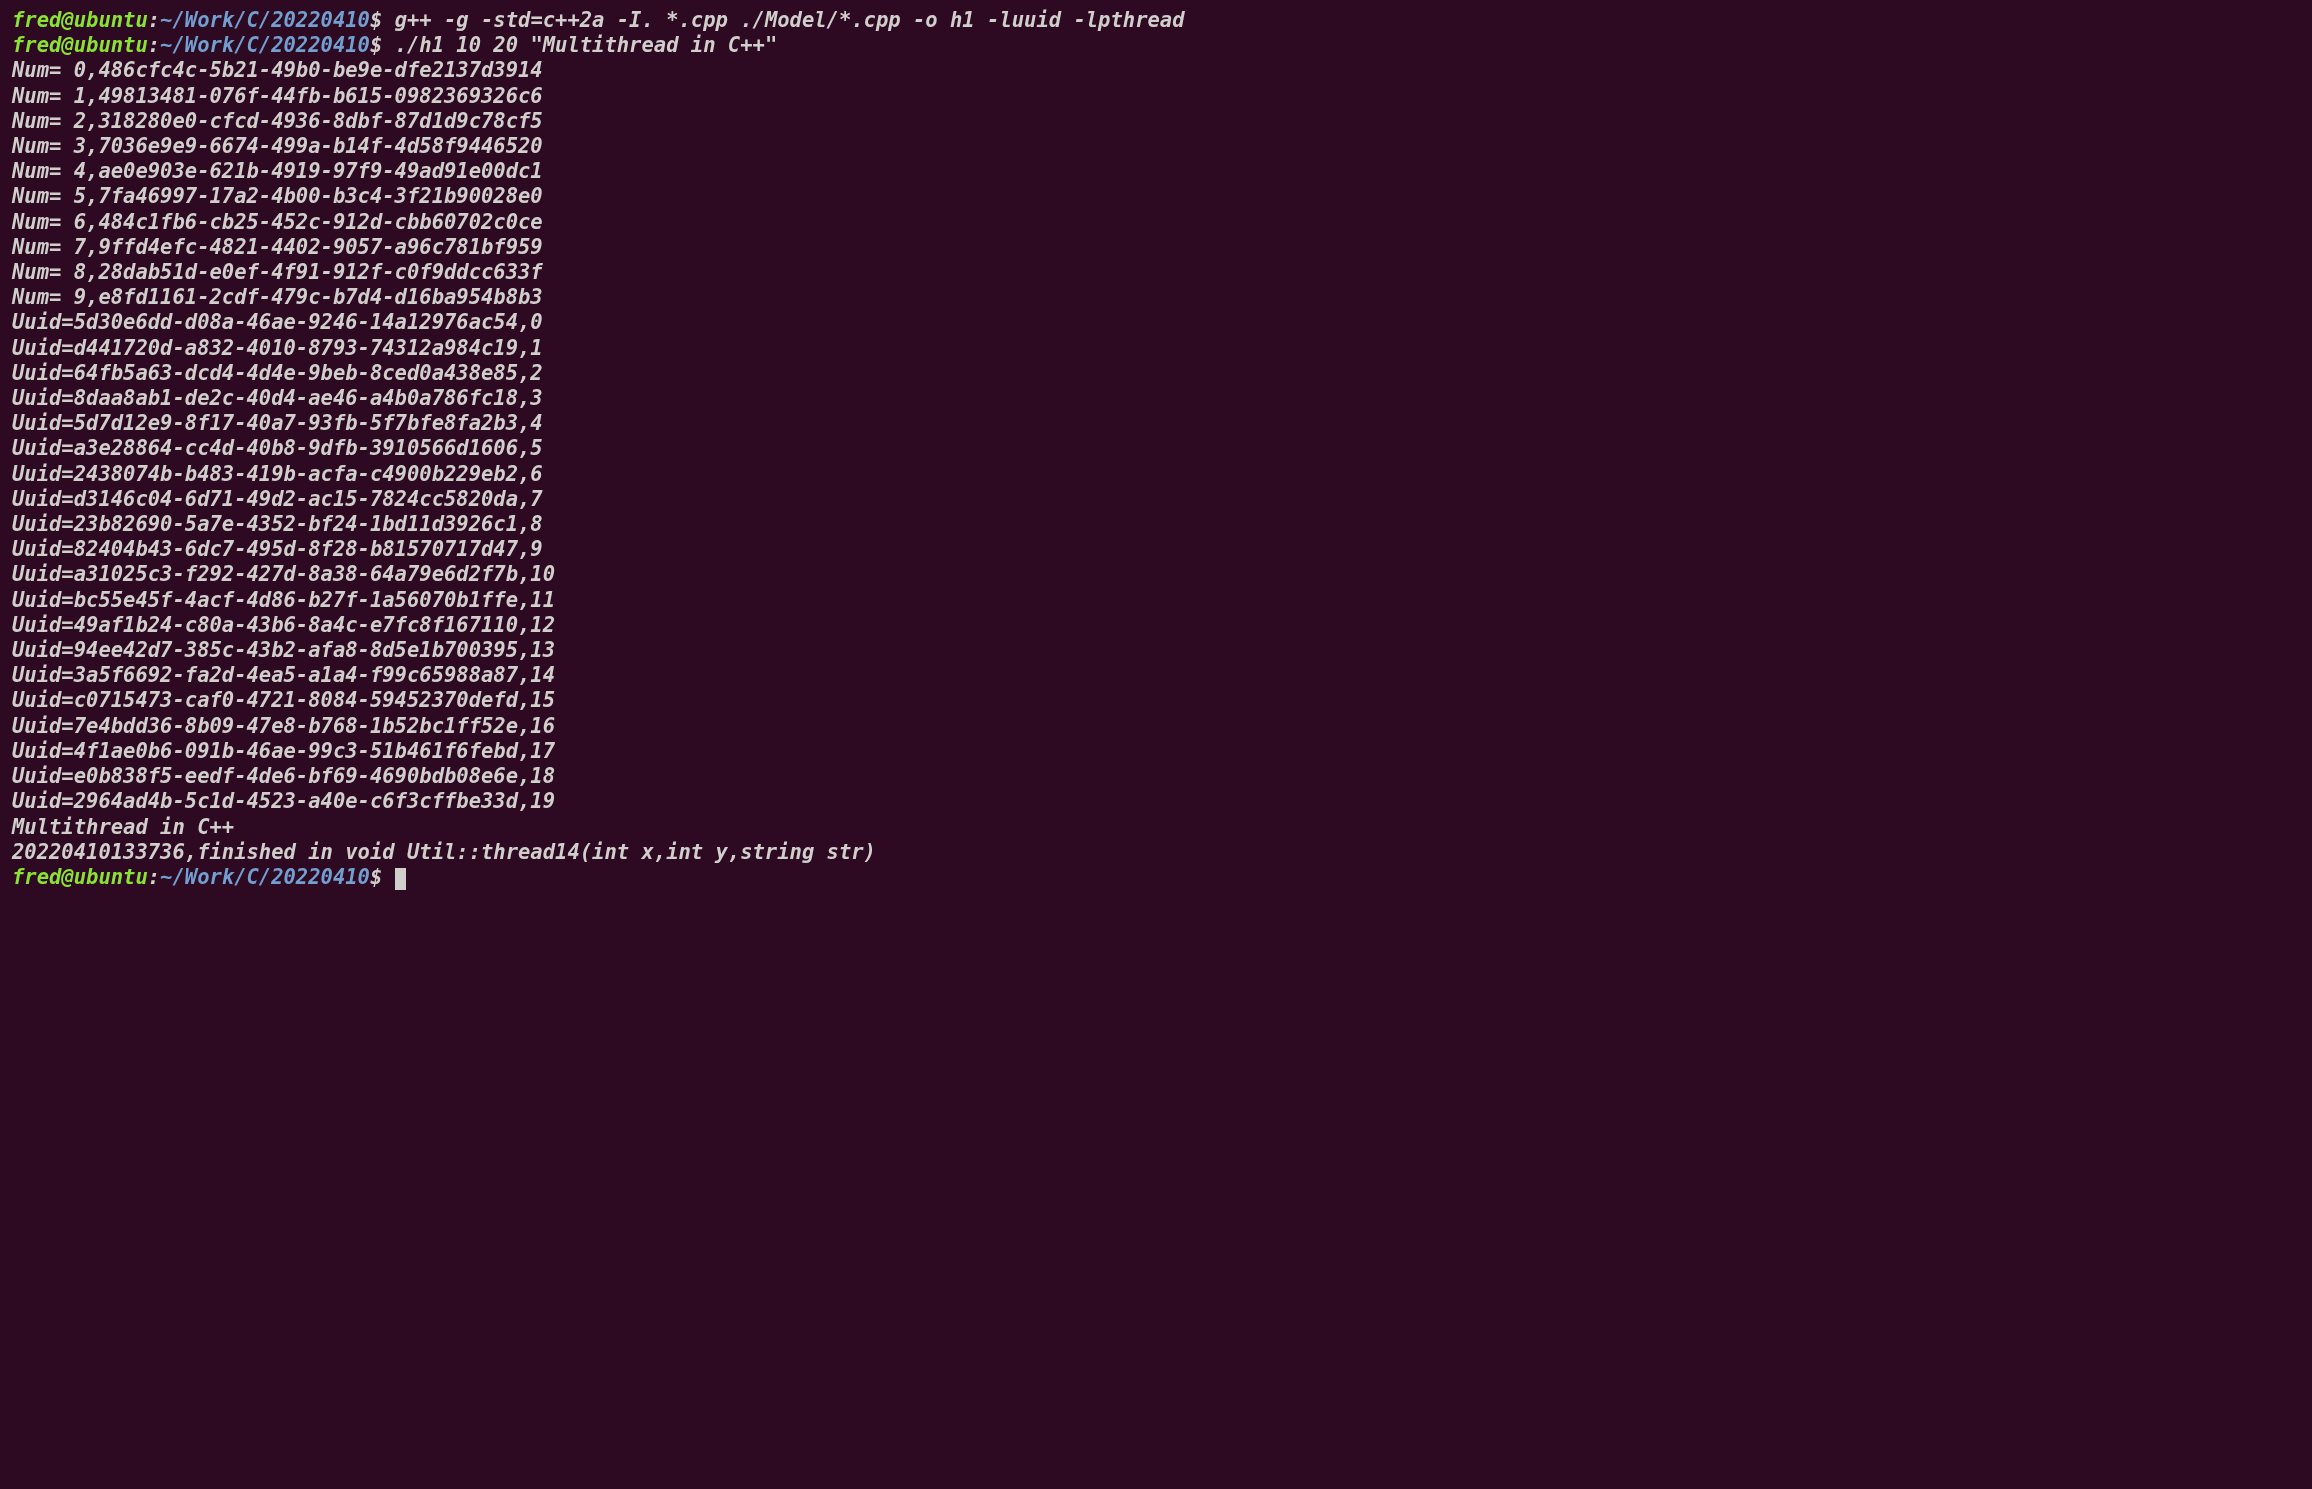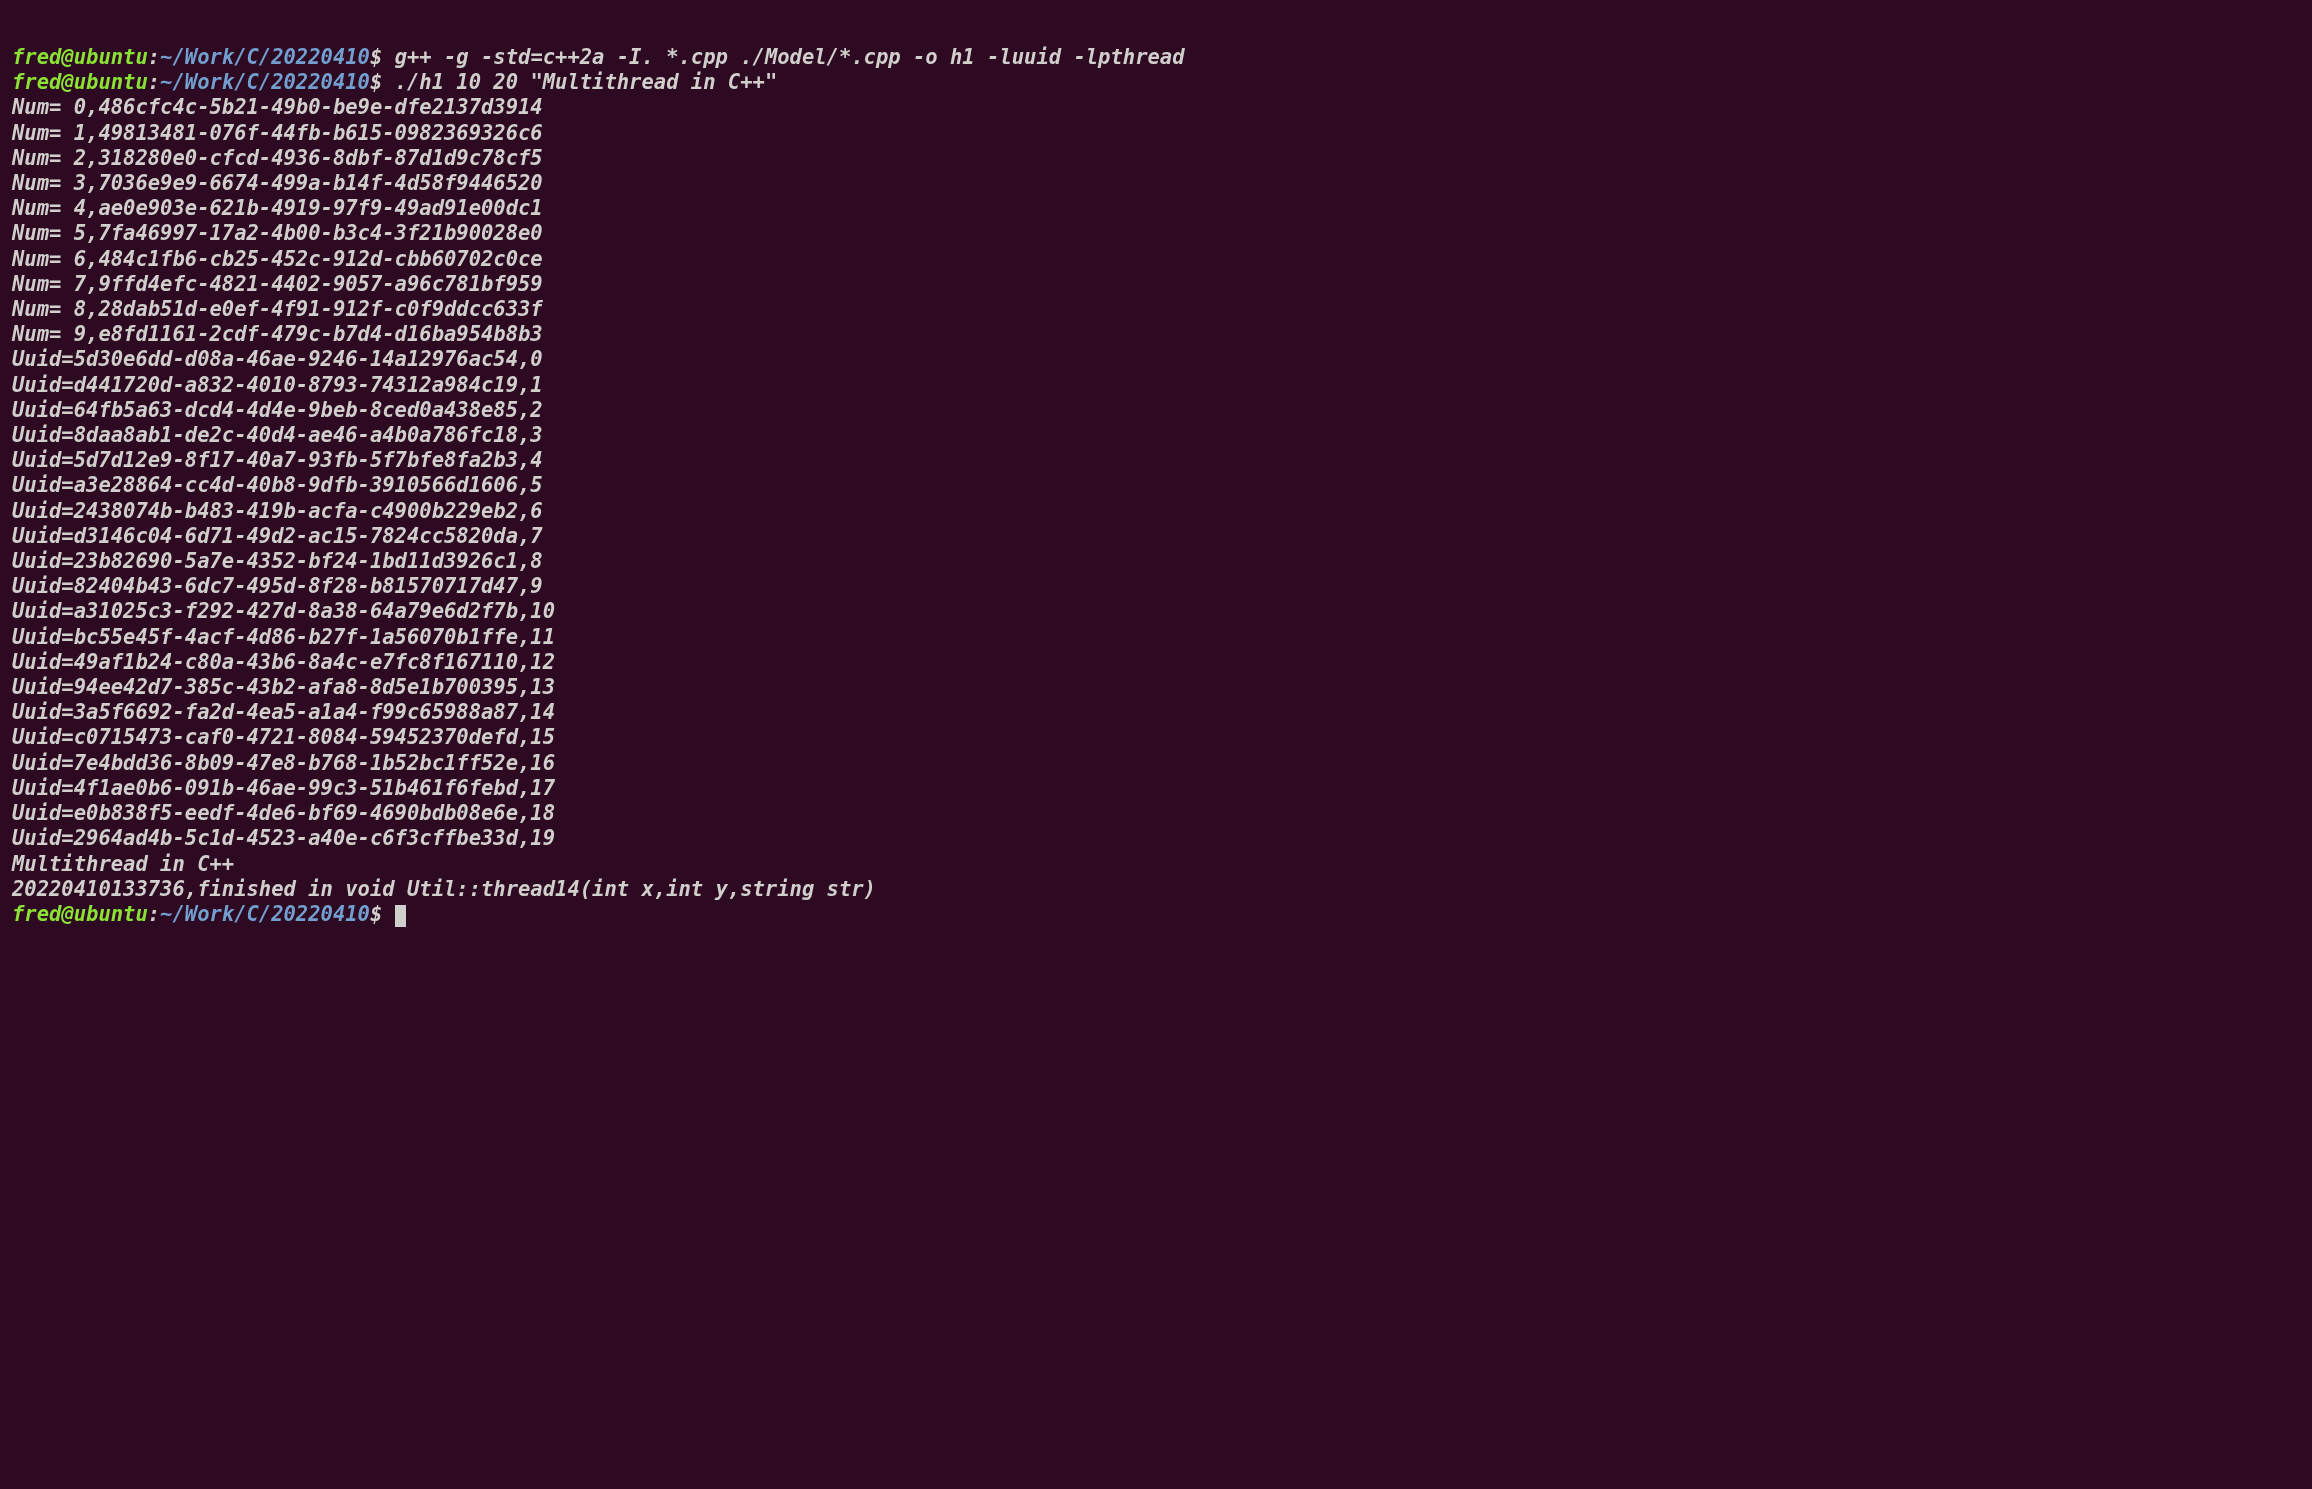--- a/index.html
+++ b/index.html
@@ -12,21 +12,20 @@
     font-style: italic;
     line-height: 1.23;
     color: #d0cfcc;
     width: 2312px;
     height: 1489px;
     overflow: hidden;
   }
   .terminal {
     padding: 8px 12px;
     white-space: pre;
-    margin-top: 37px;
   }
   .user { color: #8ae234; }
   .path { color: #729fcf; }
   .sep  { color: #d0cfcc; }
   .cmd  { color: #d0cfcc; }
   .out  { color: #d0cfcc; }
   .cursor {
     display: inline-block;
     width: 0.55em;
     height: 1.05em;

